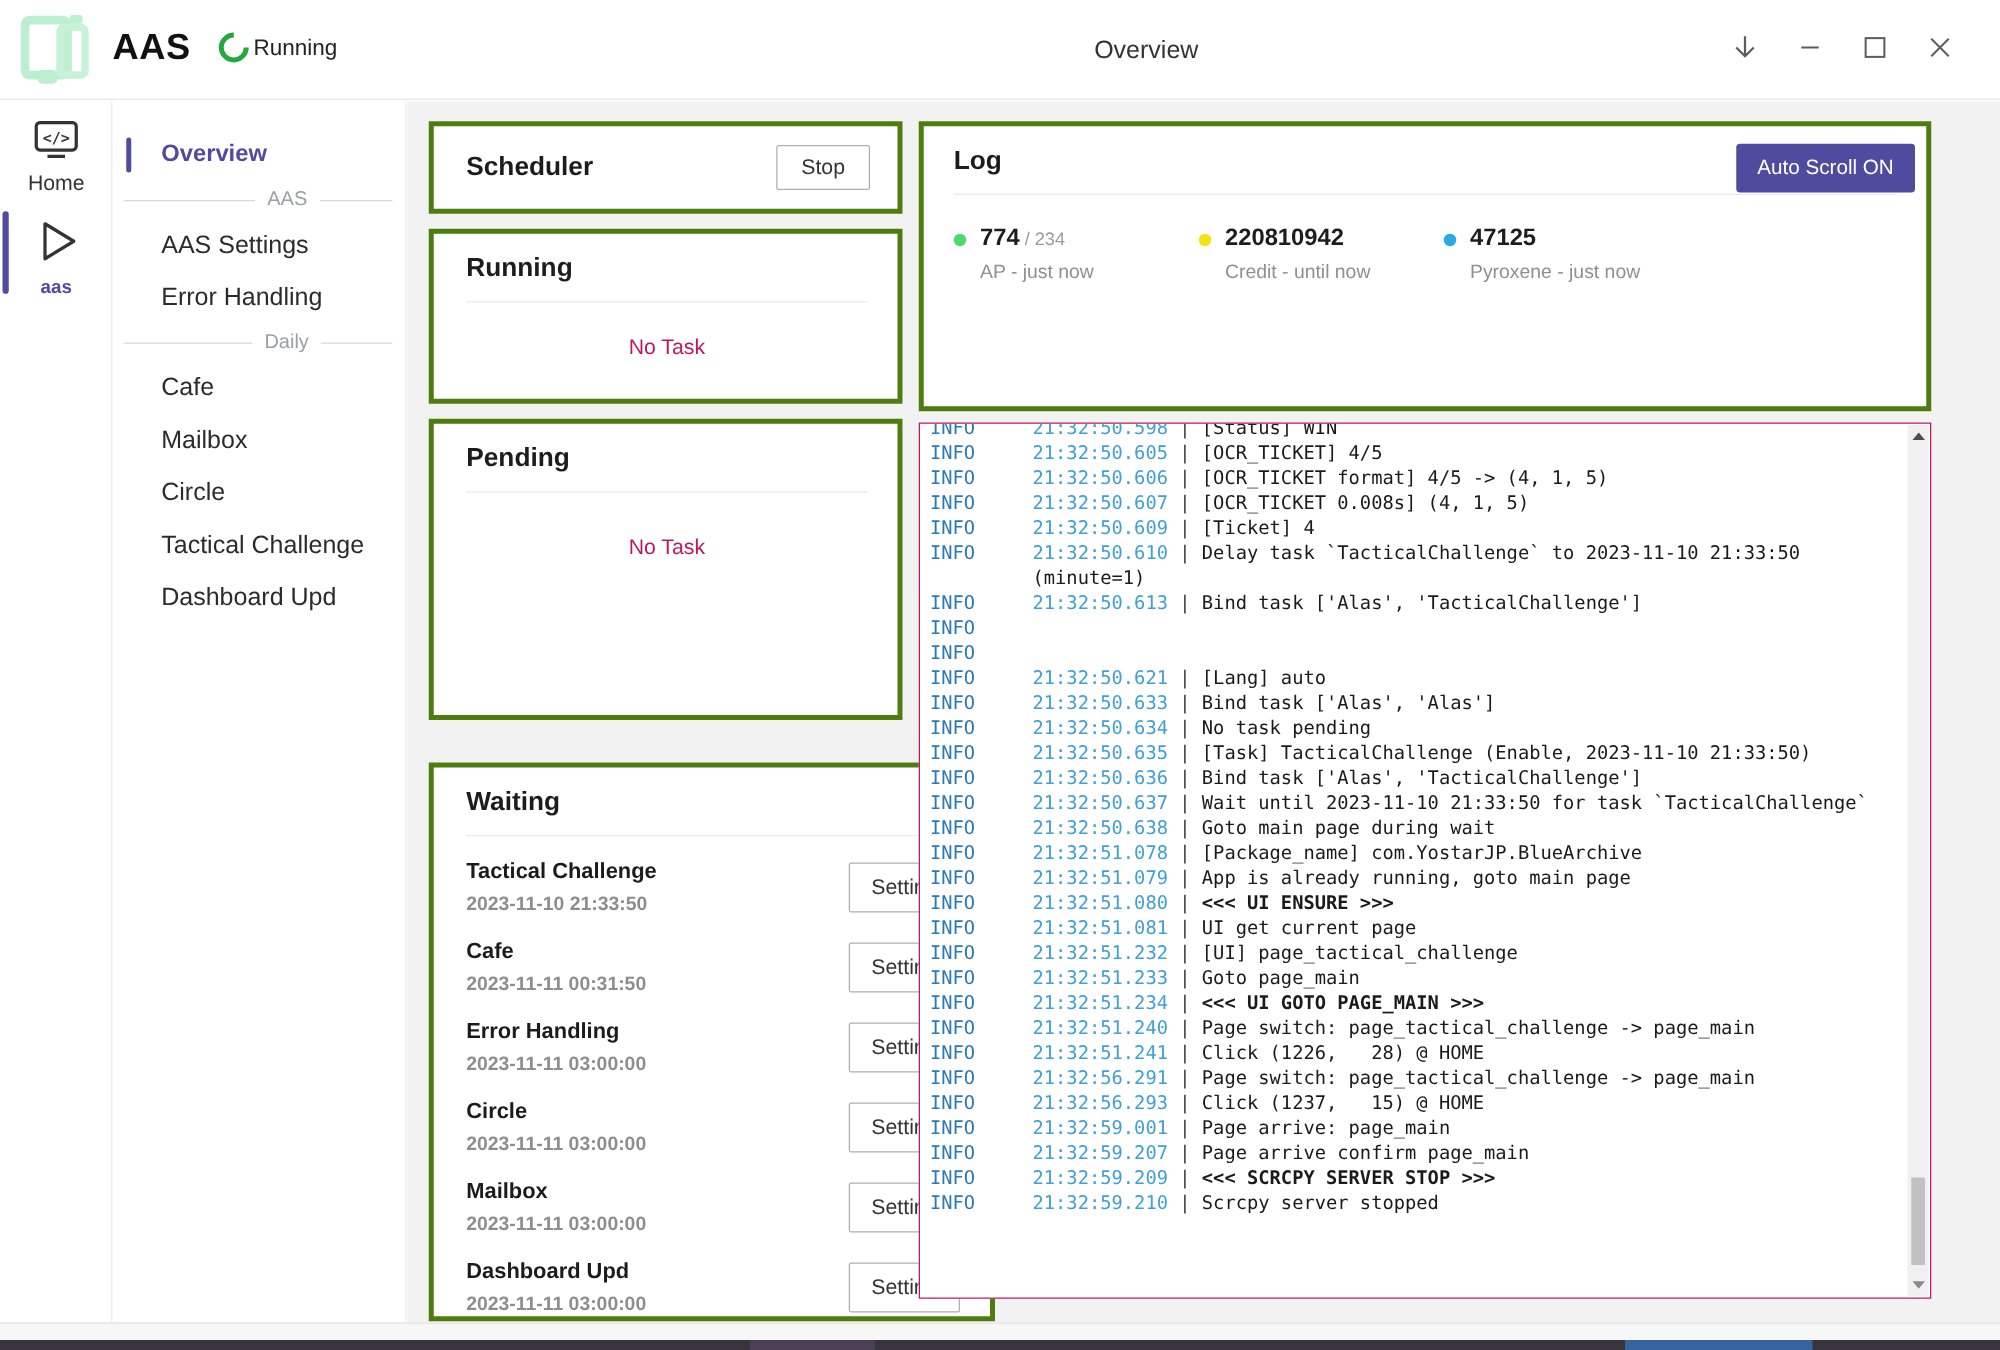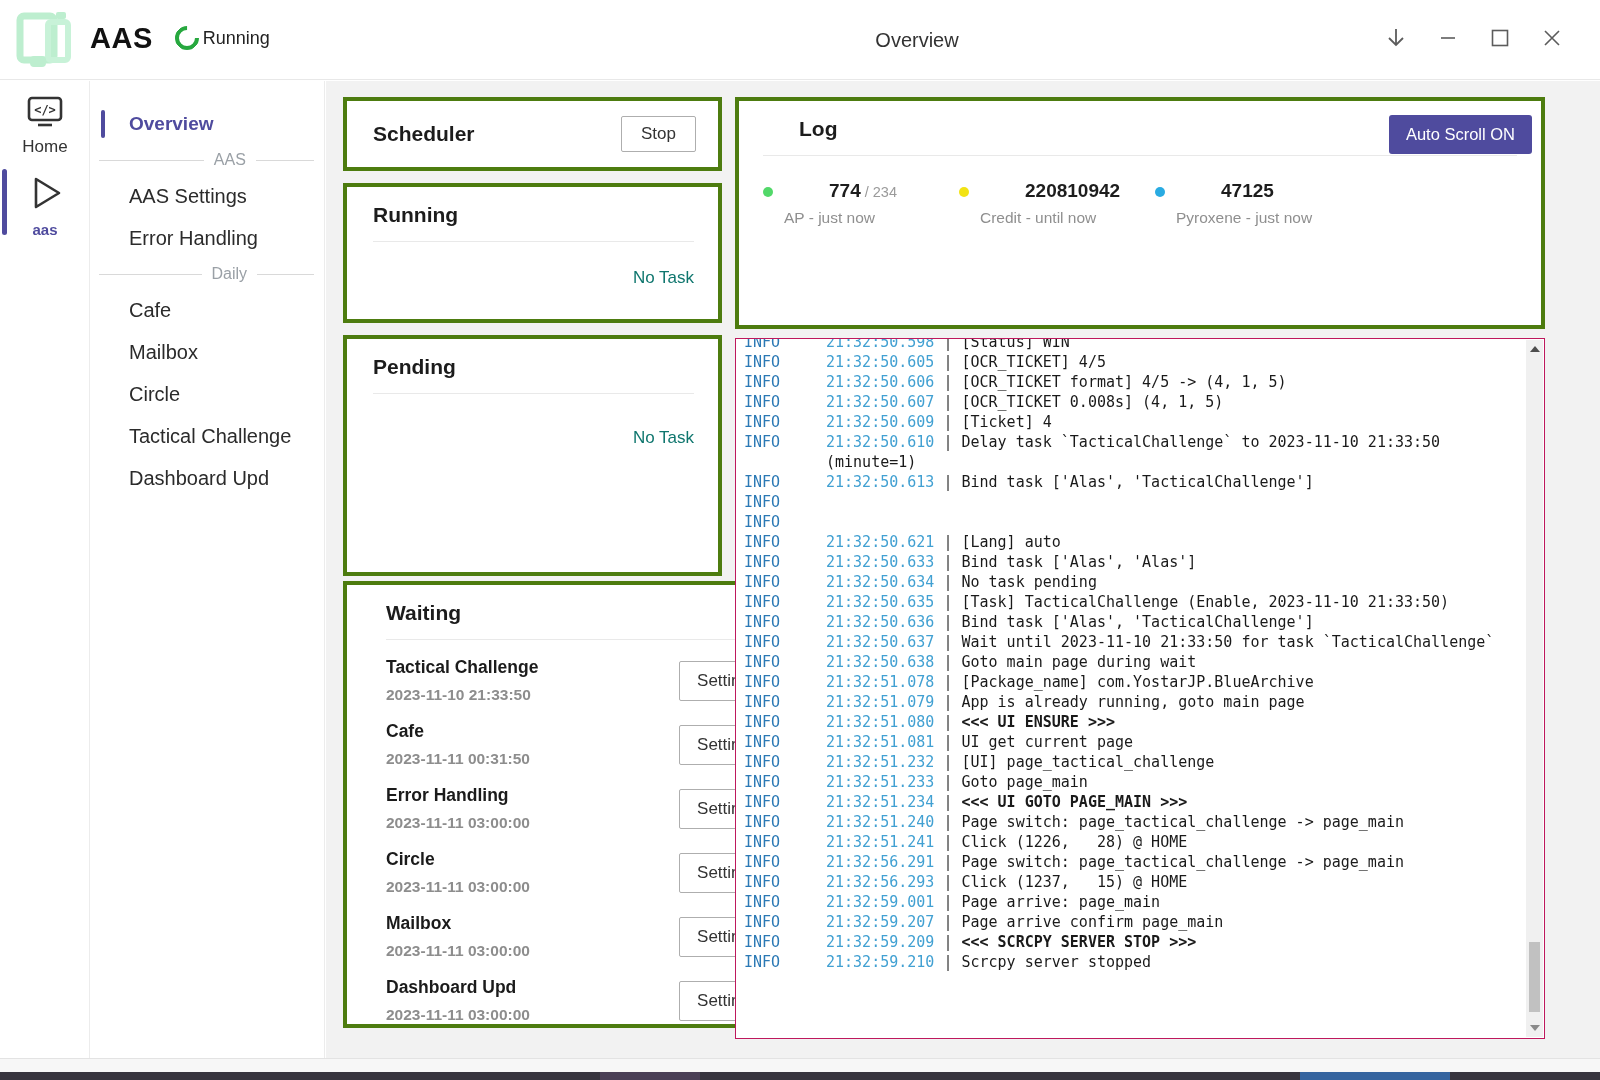--- a/index.html
+++ b/index.html
@@ -44,36 +44,36 @@
   .card-title { font-size:21px; font-weight:600; color:#1c1c1c; }
   .hdr-divider { height:1px; background:#e9e9e9; margin-top:14px; }
 
   .btn { background:#fff; border:1px solid #aeaeae; border-radius:2px; color:#333;
          font-size:17px; font-family:"Liberation Sans",sans-serif; padding:7px 19px; cursor:default; }
 
   #scheduler-card { left:343px; top:97px; width:379px; height:74px; display:flex; align-items:center;
                     justify-content:space-between; padding:0 22px 0 26px; }
   #running-card   { left:343px; top:183px; width:379px; height:140px; padding:16px 24px 0 26px; }
   #pending-card   { left:343px; top:335px; width:379px; height:241px; padding:16px 24px 0 26px; }
-  #waiting-card   { left:343px; top:581px; width:453px; height:447px; padding:16px 24px 0 39px; }
-  .empty-text { text-align:right; color:#0f766e; font-size:17px; margin-top:26px; }
+  #waiting-card   { left:343px; top:610px; width:453px; height:447px; padding:16px 24px 0 26px; }
+  .empty-text { text-align:center; color:#be185d; font-size:17px; margin-top:26px; }
 
   .wait-row { display:flex; align-items:center; justify-content:space-between; margin-top:17px; }
   .wait-name { font-size:17.5px; font-weight:bold; color:#1b1b1b; }
   .wait-time { font-size:15.5px; font-weight:bold; color:#8d8d8d; margin-top:8px; }
   .wait-row .btn { padding:9px 17px; }
 
   #log-card { left:735px; top:97px; width:810px; height:232px; padding:16px 24px 0 24px; }
-  .log-header { position:relative;margin-left:36px; }
+  .log-header { position:relative; }
   .autoscroll-btn { position:absolute; right:-15px; top:-2px; background:#4f4b9e; color:#fff; border:none;
                     font-size:16.5px; font-family:"Liberation Sans",sans-serif; padding:10px 17px; border-radius:3px; cursor:default; }
   .stats { display:flex; margin-top:24px; }
   .stat { display:flex; gap:11px; width:196px; }
   .dot { width:10px; height:10px; border-radius:50%; margin-top:7px; flex:none; }
-  .stat-value { font-size:19px; font-weight:bold; color:#1d1d1d;margin-left:45px; }
+  .stat-value { font-size:19px; font-weight:bold; color:#1d1d1d; }
   .stat-suffix { font-size:14.5px; color:#9a9a9a; font-weight:normal; }
   .stat-label { font-size:15.5px; color:#8f8f8f; margin-top:7px; }
 
   
   #log-box { left:735px; top:338px; width:810px; height:701px; border:1px solid #be185d; overflow:hidden; }
   .log-content { margin-top:-7px; padding-left:8px; font-family:"DejaVu Sans Mono", monospace;
                  font-size:15px; line-height:20px; color:#1a1a1a; }
   .log-row { display:flex; }
   .log-level { flex:none; width:82px; color:#2b79b5; }
   .log-msg { flex:none; width:672px; white-space:pre-wrap; }

